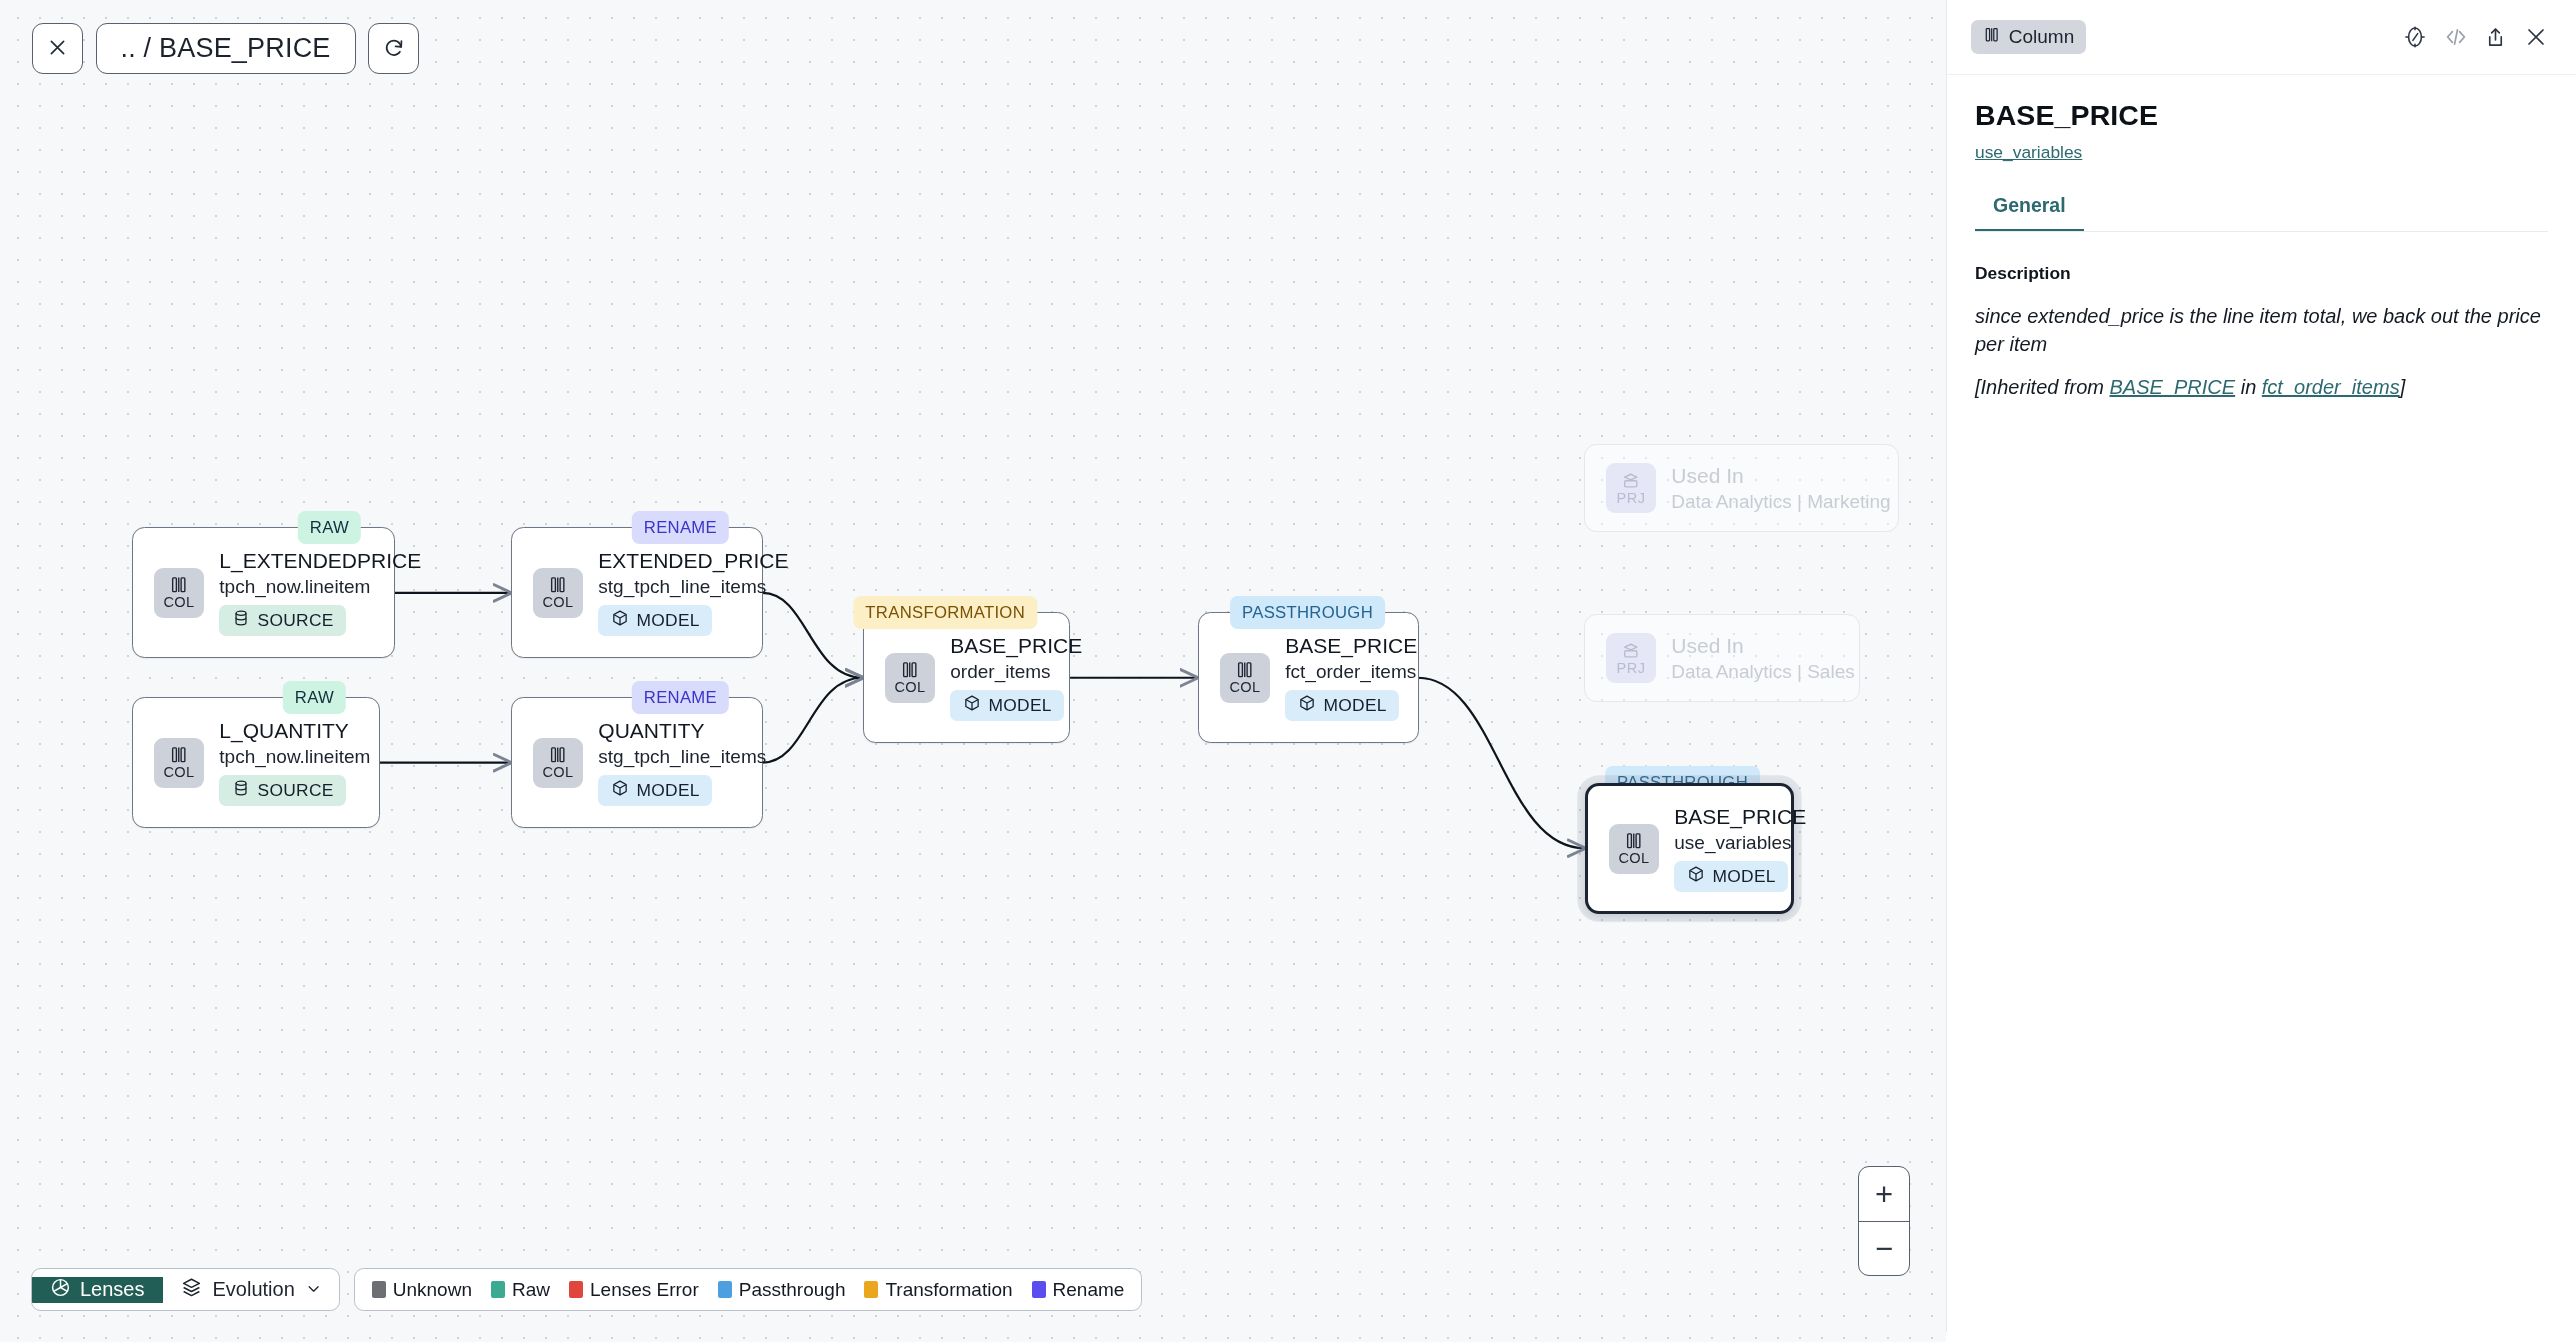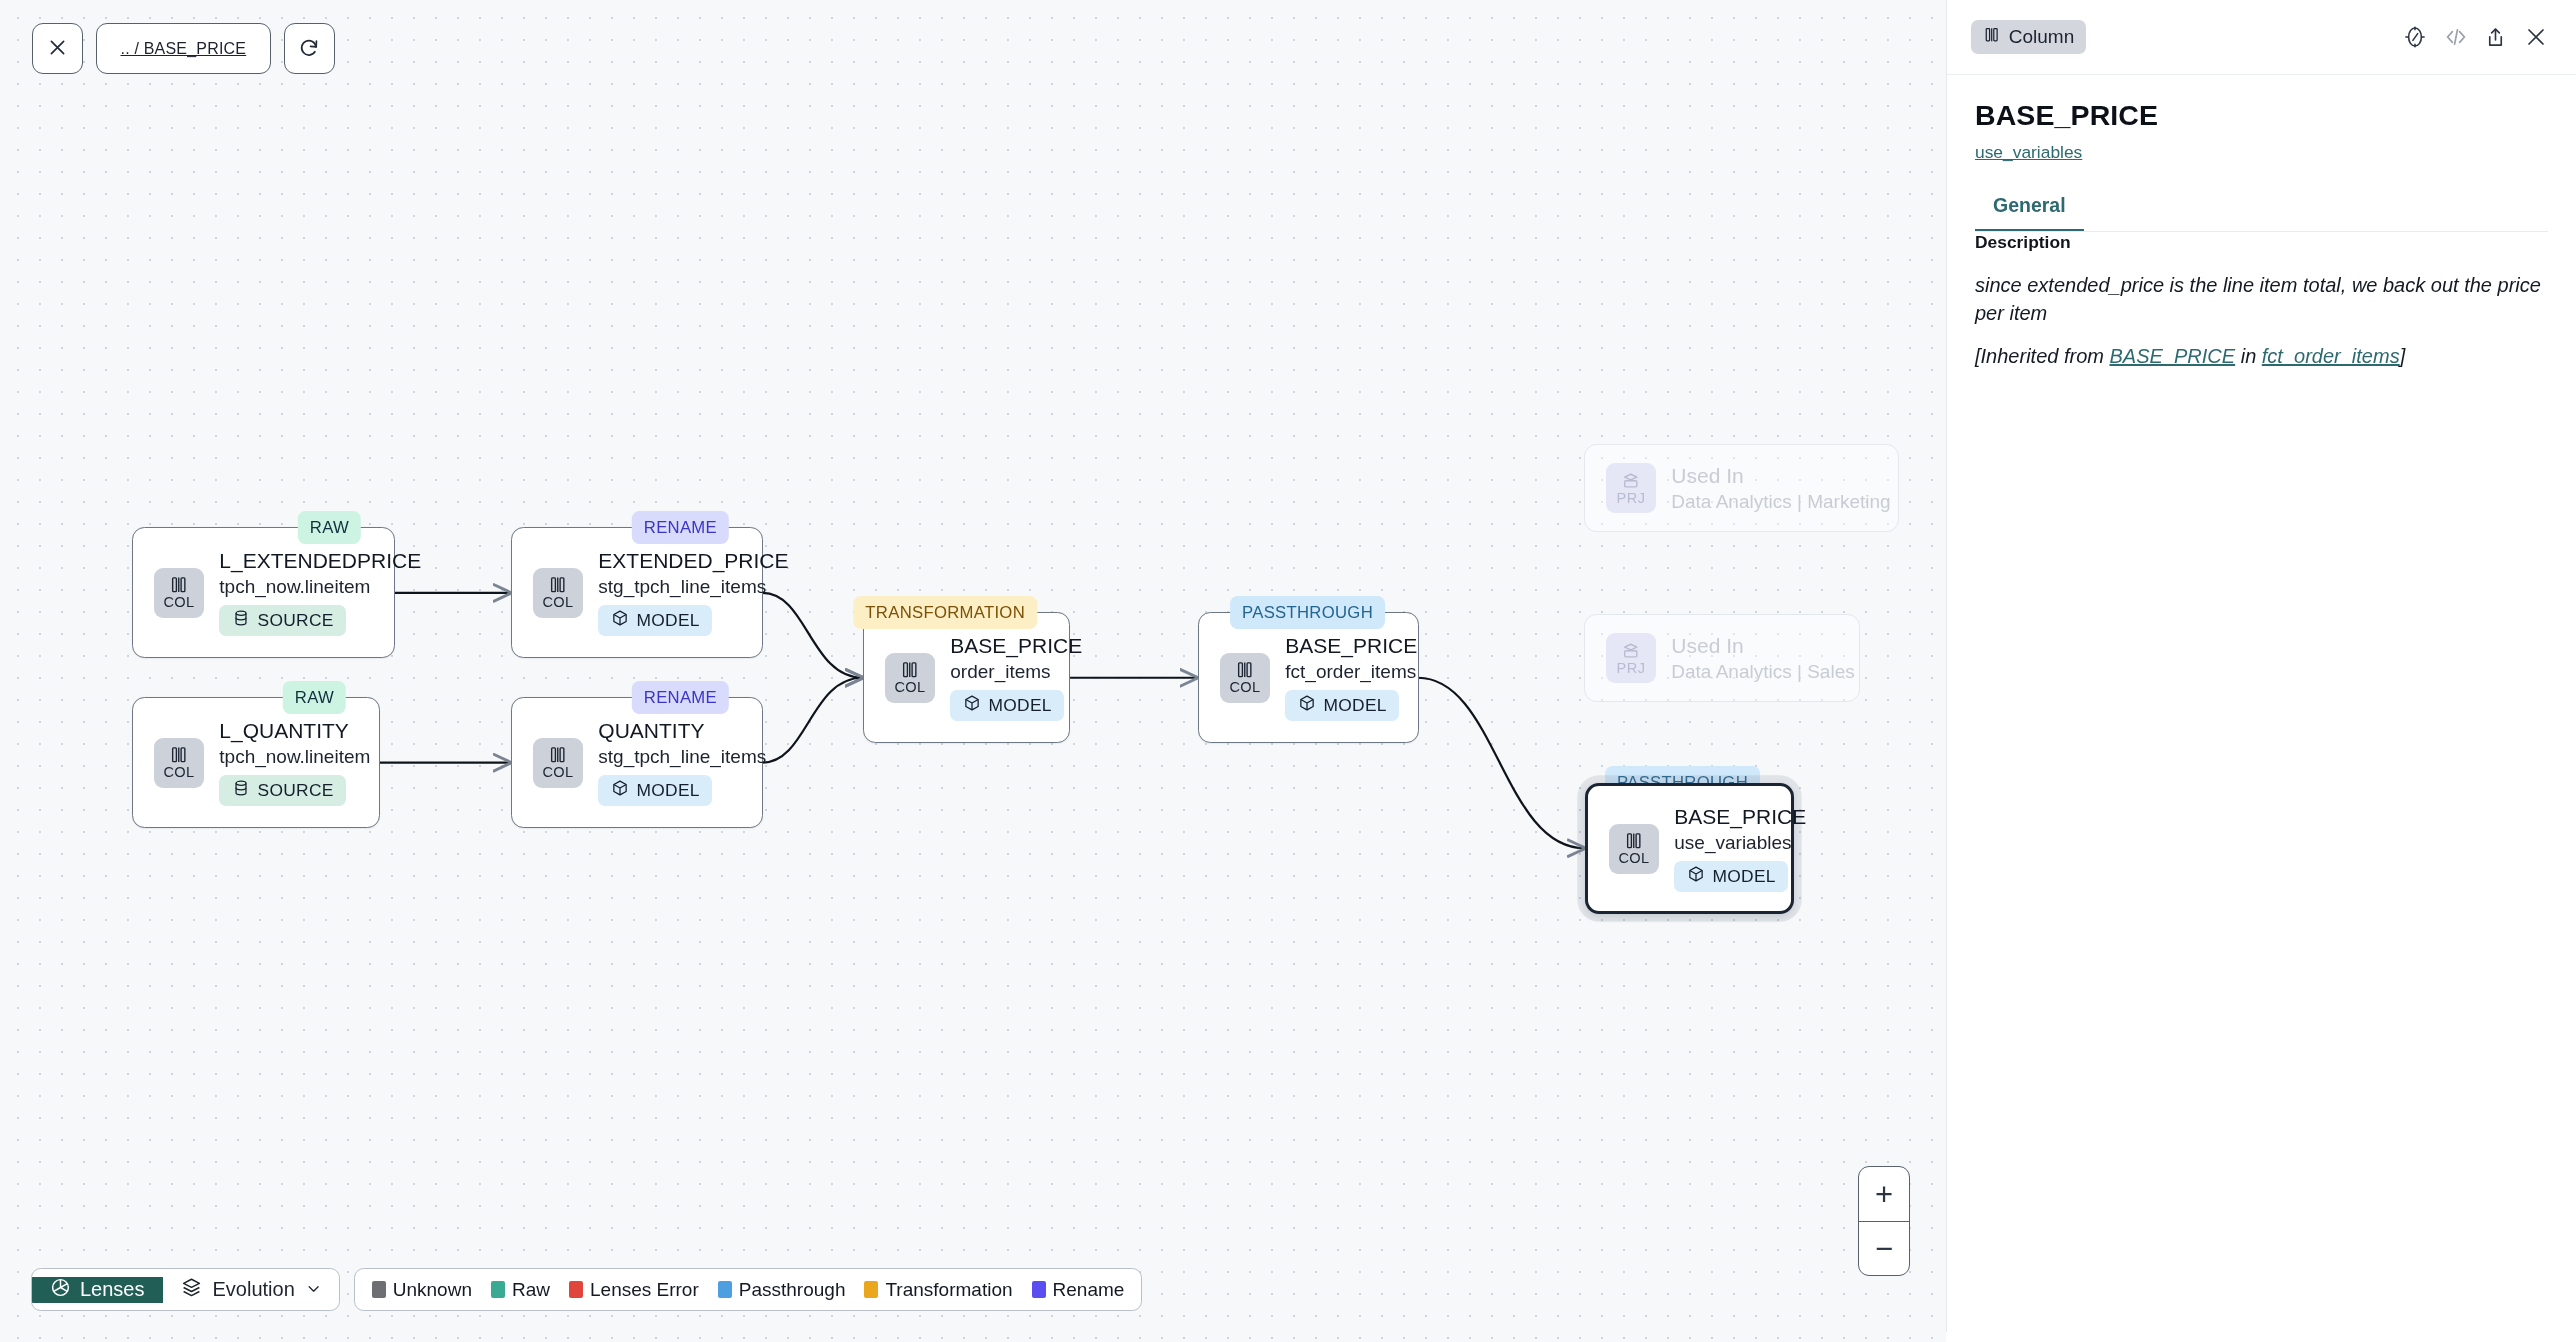--- a/index.html
+++ b/index.html
@@ -24,21 +24,21 @@
   #edges { position: absolute; left: 0; top: 0; width: 1946px; height: 1343px; pointer-events: none; }
 
   
   .tl-bar { position: absolute; left: 32px; top: 23px; display: flex; gap: 12.5px; align-items: center; z-index: 40; }
   .tl-btn {
     height: 51px; min-width: 51px;
     background: #fff; border: 1.7px solid #56606e; border-radius: 11px;
     display: flex; align-items: center; justify-content: center;
     cursor: pointer; color: #27303d;
   }
-  .tl-btn.wide { padding: 0 24px; font-size: 16px; letter-spacing: 0.2px; color: #1d232d; text-decoration: underline; }
+  .tl-btn.wide { padding: 0 24px; font-size: 27px; letter-spacing: 0.2px; color: #1d232d; }
 
   
   .node {
     position: absolute; background: #fff;
     border: 1.5px solid #6d7785; border-radius: 12.5px;
     box-shadow: 0 0.7px 1.4px rgba(20,28,40,.06);
     display: flex; align-items: center; gap: 15.3px;
     padding: 0 21px; cursor: pointer; z-index: 10;
   }
   .node.selected {
@@ -133,21 +133,21 @@
   .p-title { font-size: 28.5px; font-weight: bold; color: #0c1118; letter-spacing: 0.1px; }
   .p-link {
     display: inline-block; margin-top: 9.7px; font-size: 17.4px;
     color: #2c6a6f; text-decoration: underline; cursor: pointer;
   }
   .tabs { margin-top: 31px; border-bottom: 0.7px solid #e9ebef; display: flex; }
   .tab {
     font-size: 19.5px; color: #2c6a6f; font-weight: bold;
     padding: 0 18px 12px 18px; border-bottom: 2.8px solid #2c6a6f; cursor: pointer;
   }
-  .sec-label { font-size: 17.4px; font-weight: bold; color: #10161e; }
+  .sec-label { margin-top: 31px; font-size: 17.4px; font-weight: bold; color: #10161e; }
   .desc { margin-top: 18px; font-size: 20px; font-style: italic; color: #131a23; line-height: 1.42; }
   .inherit { margin-top: 18px; font-size: 20px; font-style: italic; color: #131a23; }
   .inherit a { color: #2c6a6f; text-decoration: underline; cursor: pointer; font-style: italic; }
 </style>
 </head>
 <body>
 
 <div id="app">
 
   <div id="canvas">

